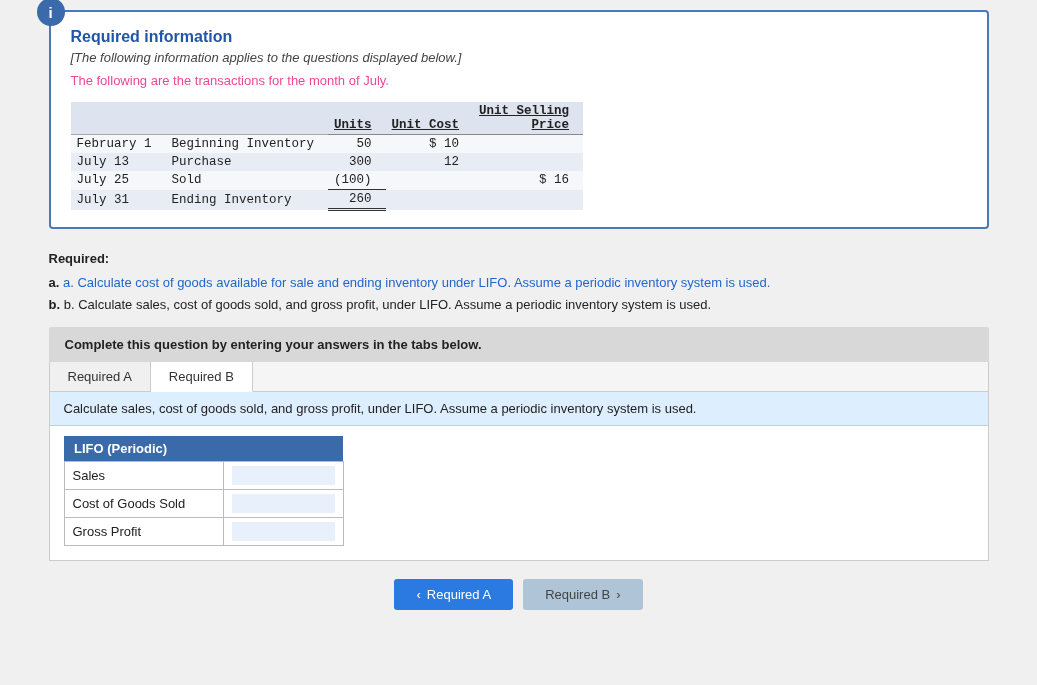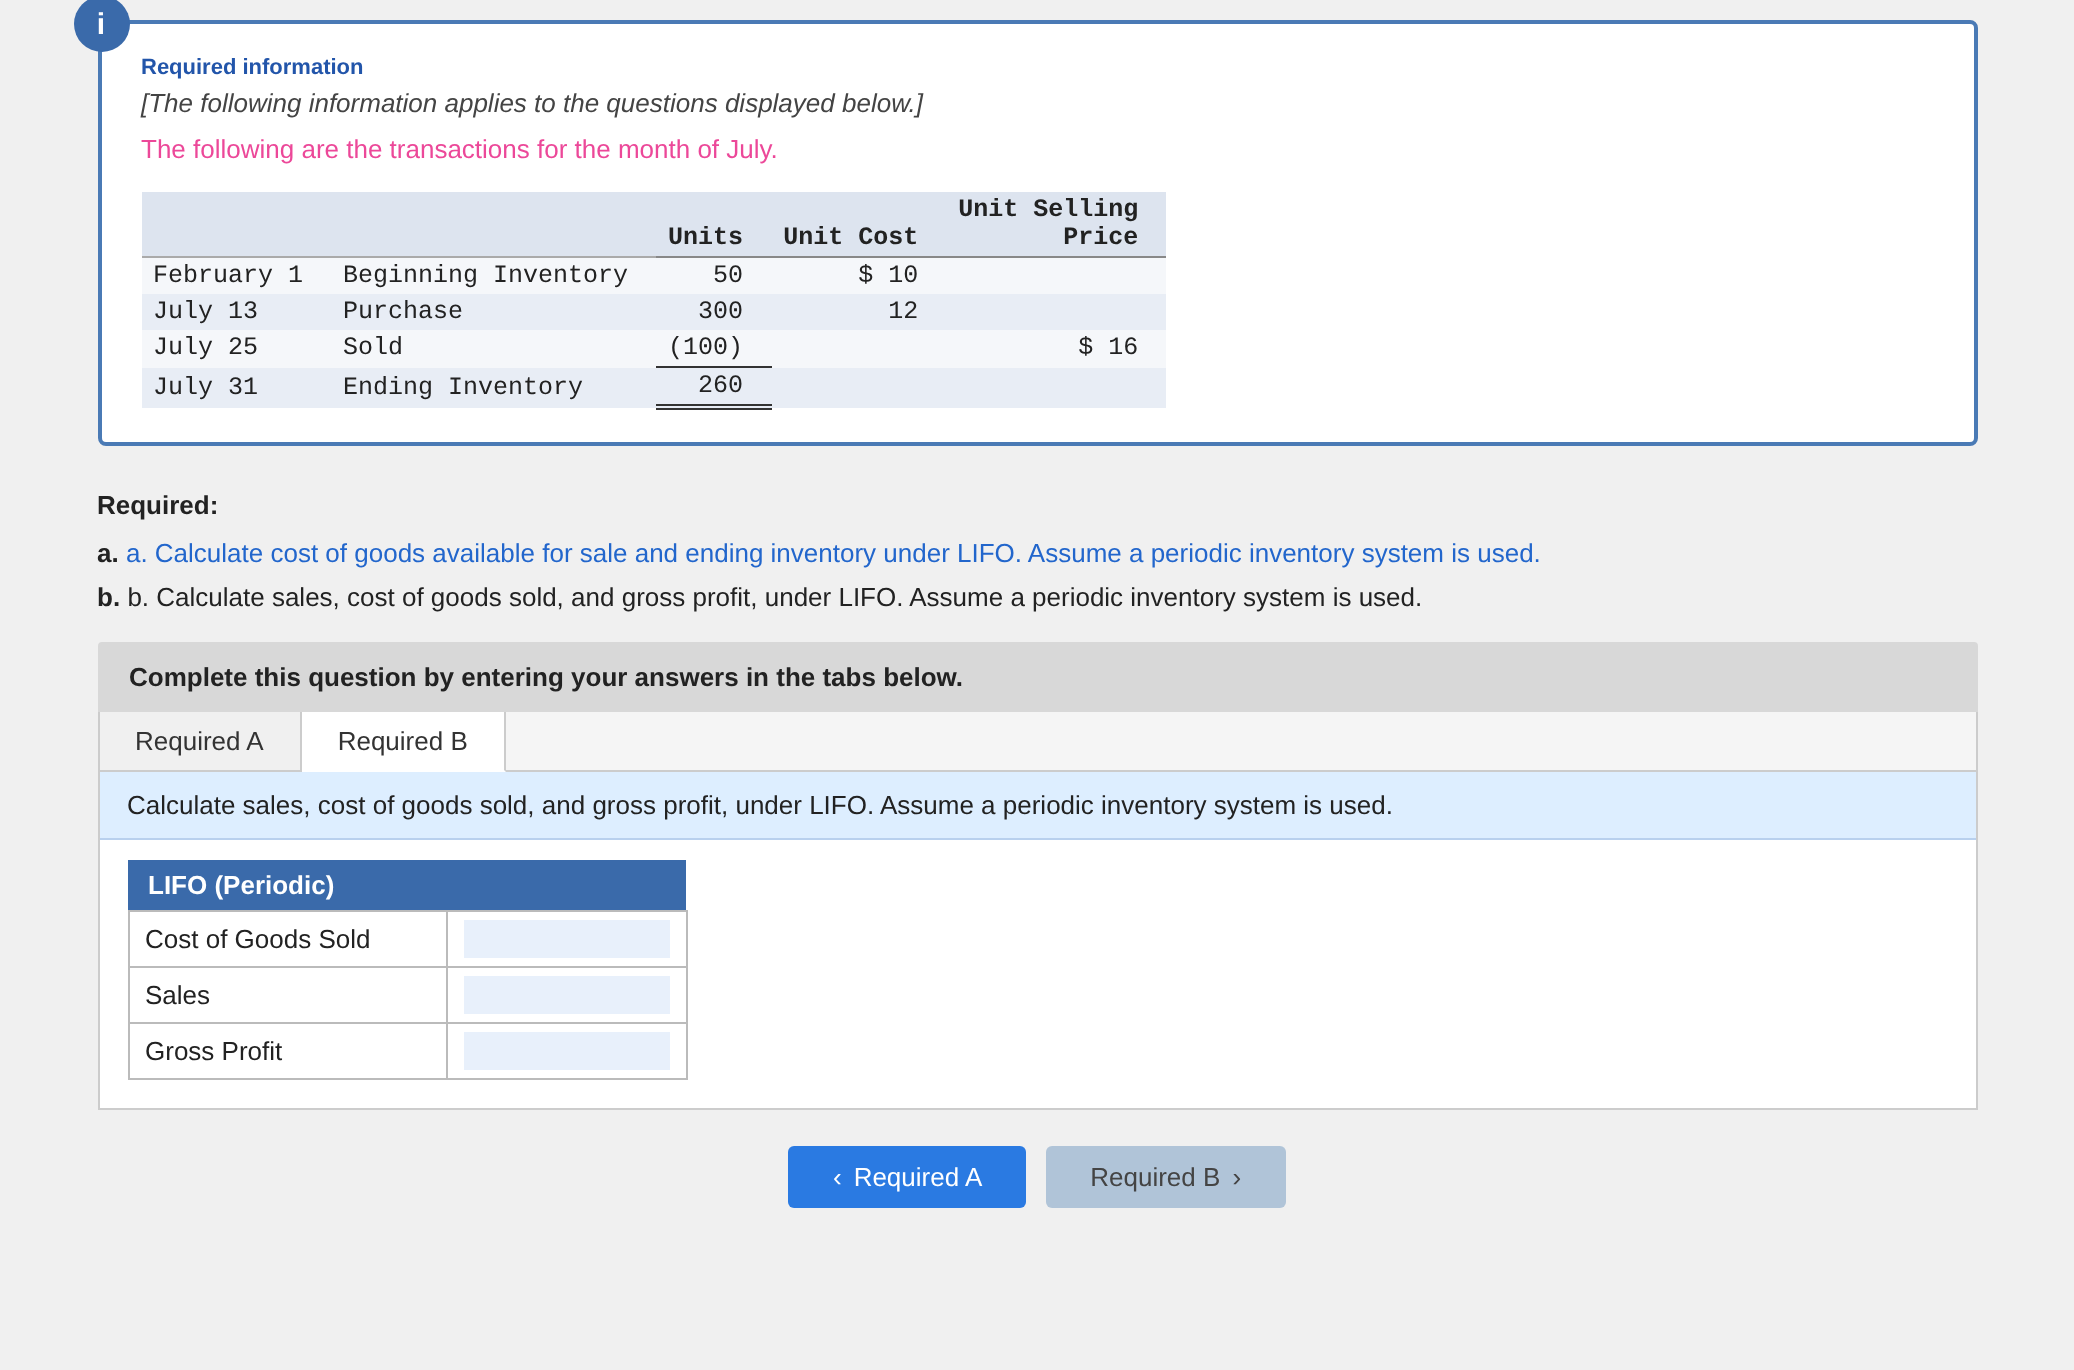--- a/index.html
+++ b/index.html
@@ -35,21 +35,21 @@
       border-radius: 50%;
       display: flex;
       align-items: center;
       justify-content: center;
       color: #fff;
       font-weight: bold;
       font-size: 15px;
     }
     .info-box h2 {
       color: #2255aa;
-      font-size: 11px;
+      font-size: 16px;
       font-weight: bold;
       margin-bottom: 4px;
     }
     .info-box .subtitle {
       font-style: italic;
       color: #444;
       margin-bottom: 8px;
       font-size: 13px;
     }
     .info-box .intro {
@@ -64,20 +64,21 @@
       font-family: 'Courier New', monospace;
       width: auto;
       min-width: 480px;
     }
     .trans-table th {
       text-align: right;
       padding: 2px 14px 2px 6px;
       font-weight: normal;
       vertical-align: bottom;
       border-bottom: 1px solid #aaa;
+      text-decoration: underline;
     }
     .trans-table th.col-header {
       font-weight: bold;
       border-bottom: 1px solid #888;
     }
     .trans-table td {
       padding: 2px 14px 2px 6px;
       text-align: left;
     }
     .trans-table td.num {
@@ -310,25 +311,25 @@
       <div class="lifo-table-wrapper">
         <table class="lifo-table">
           <thead>
             <tr>
               <th>LIFO (Periodic)</th>
               <th class="empty-header"></th>
             </tr>
           </thead>
           <tbody id="lifo-tbody">
           <tr>
-                <td>Cost of Goods Sold</td>
+                <td>Sales</td>
                 <td class="input-cell"><input type="text" style=""></td>
               </tr>
               <tr>
-                <td>Sales</td>
+                <td>Cost of Goods Sold</td>
                 <td class="input-cell"><input type="text" style=""></td>
               </tr>
               <tr>
                 <td>Gross Profit</td>
                 <td class="input-cell"><input type="text" style=""></td>
               </tr>
             </tbody>
         </table>
       </div>
     </div>

